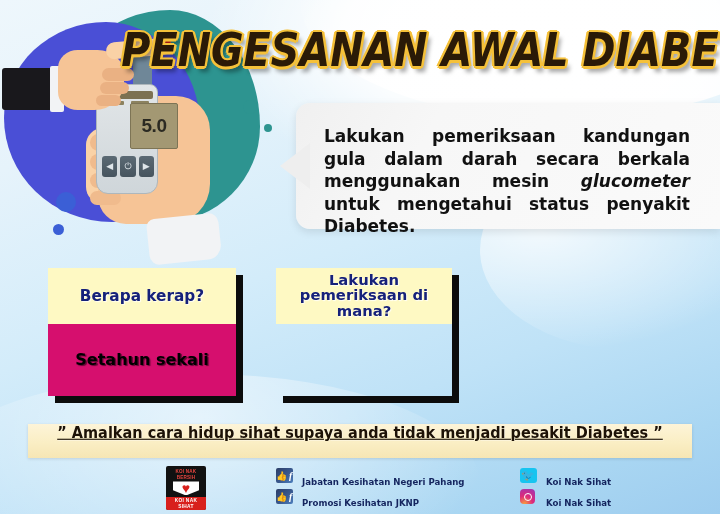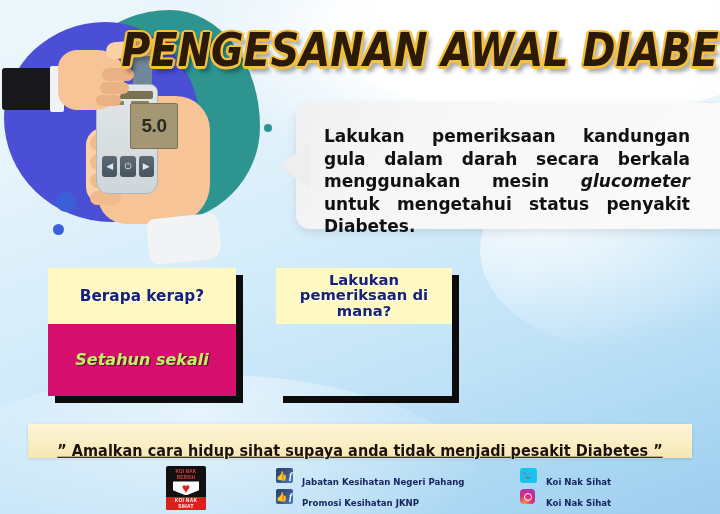--- a/index.html
+++ b/index.html
@@ -203,32 +203,31 @@
   }
   .card.c2 .card-q span, .card.c3 .card-q span { font-size:14.5px; }
   .card-a {
     background:#d60f6e; flex:1;
     display:flex; align-items:center; justify-content:center; text-align:center;
     padding:2px 6px;
   }
   .card-a span {
     font-family:"DejaVu Sans", sans-serif;
     font-size:16px; font-weight:bold; line-height:1.1;
-    color:#bef264;
+    color:#000000;
     text-shadow:1.4px 1.4px 1px rgba(0,0,0,0.55);
-    font-style:italic;
   }
   .card.c2 .card-a span { font-size:14.5px; }
 
   
   .tagline {
     position:absolute; left:28px; top:424px; width:664px; height:34px;
     background:linear-gradient(180deg,#fdf4d8 0%,#faeec4 55%,#f6e6b4 100%);
     border-radius:0;
-    display:flex; align-items:flex-end; justify-content:center;
+    display:flex; align-items:flex-start; justify-content:center;
     box-shadow:0 1px 3px rgba(0,0,0,0.12);
   }
   .tagline span {
     font-family:"DejaVu Sans", sans-serif;
     font-size:14.5px; font-weight:bold; color:#1d1206;
     text-decoration:underline; text-decoration-thickness:1px;
     transform:scaleY(1.12);
     white-space:nowrap;
     text-shadow:0.6px 0.6px 0 rgba(255,255,255,0.6);
   }

